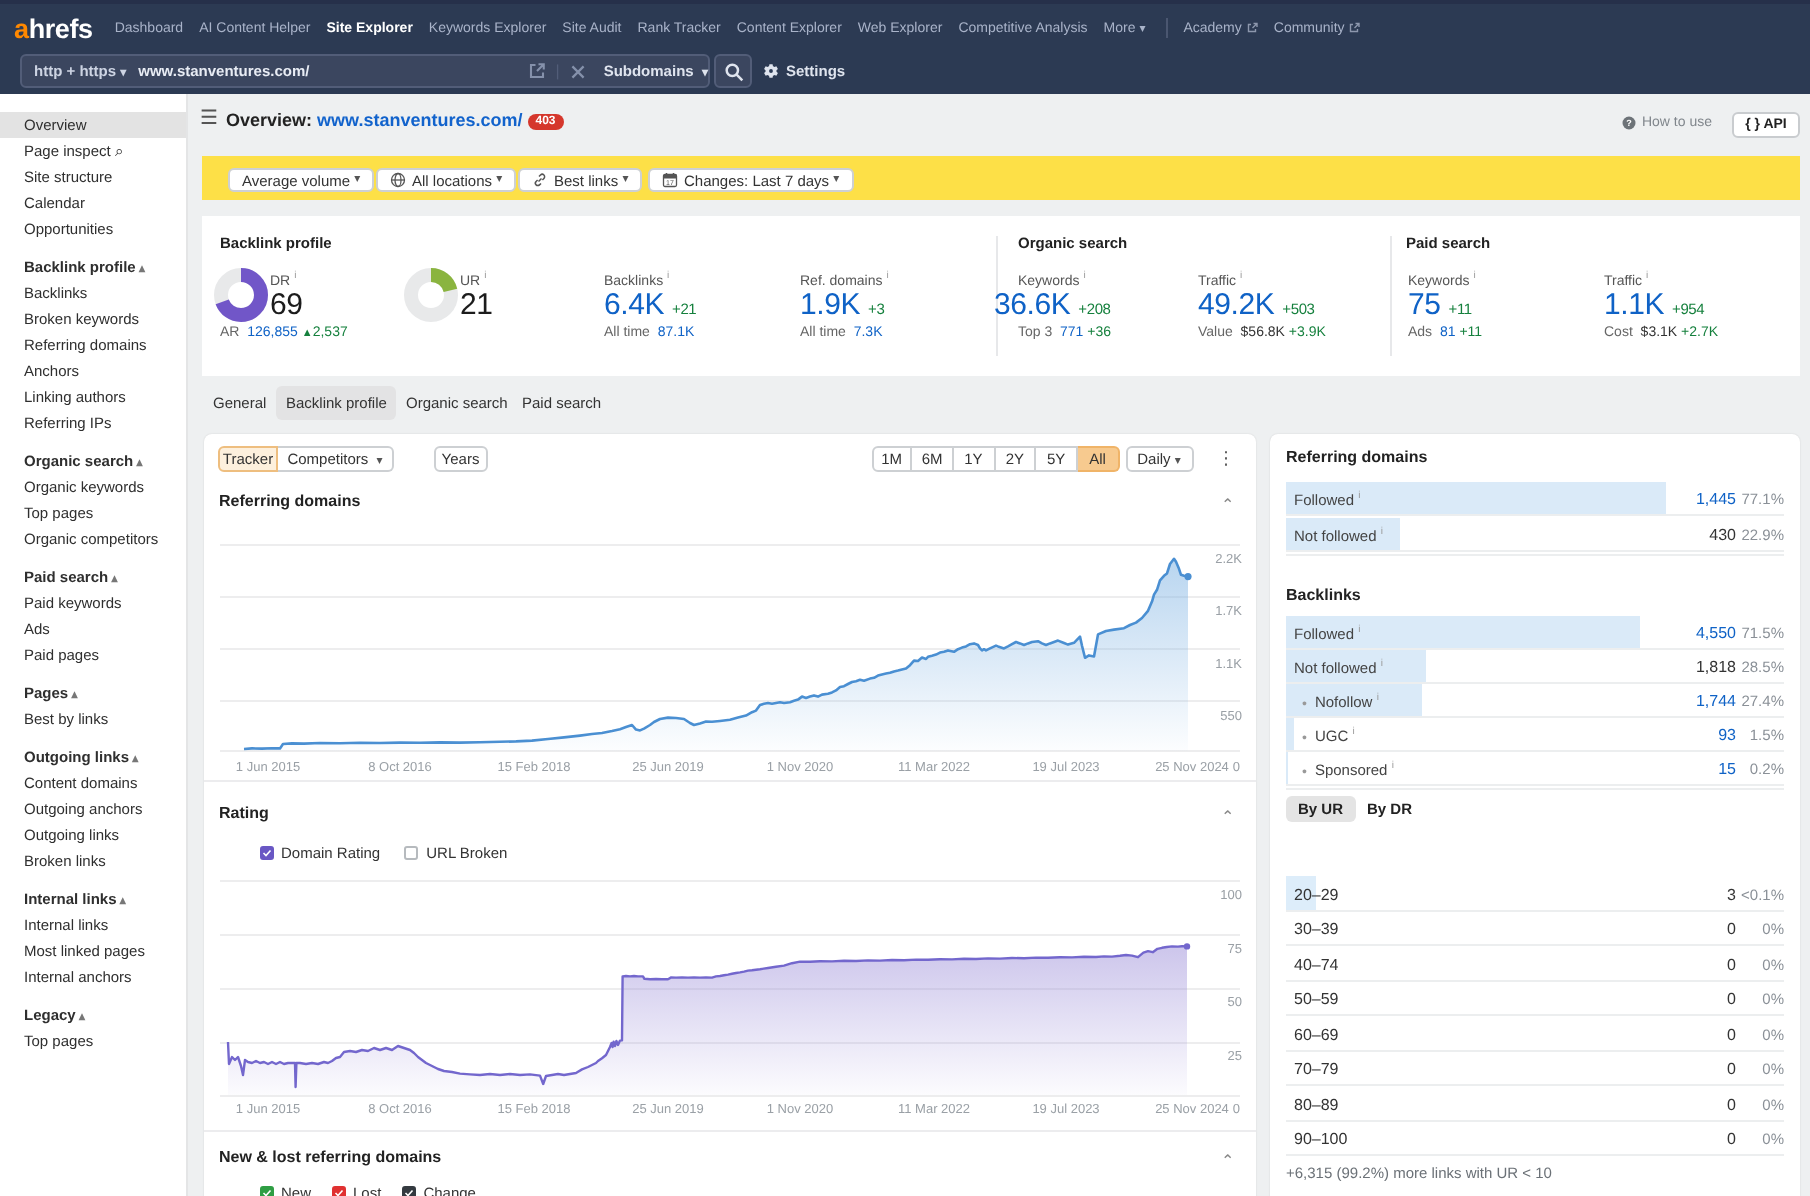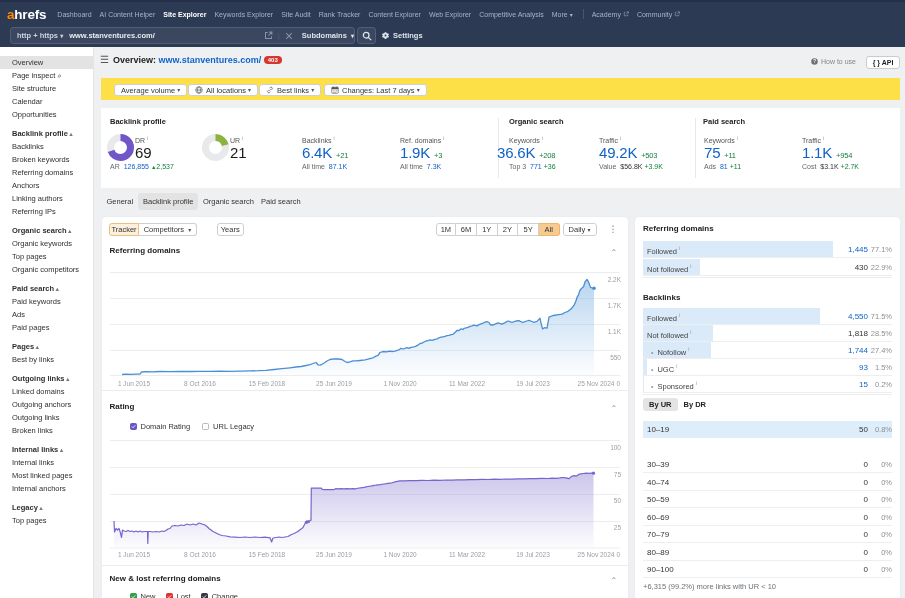--- a/index.html
+++ b/index.html
@@ -155,21 +155,21 @@
   <div class="item">Organic keywords</div>
   <div class="item">Top pages</div>
   <div class="item">Organic competitors</div>
   <div class="item hdr">Paid search</div>
   <div class="item">Paid keywords</div>
   <div class="item">Ads</div>
   <div class="item">Paid pages</div>
   <div class="item hdr">Pages</div>
   <div class="item">Best by links</div>
   <div class="item hdr">Outgoing links</div>
-  <div class="item">Linked domains</div>
+  <div class="item">Content domains</div>
   <div class="item">Outgoing anchors</div>
   <div class="item">Outgoing links</div>
   <div class="item">Broken links</div>
   <div class="item hdr">Internal links</div>
   <div class="item">Internal links</div>
   <div class="item">Most linked pages</div>
   <div class="item">Internal anchors</div>
   <div class="item hdr">Legacy</div>
   <div class="item">Top pages</div>
 </div>
@@ -305,21 +305,21 @@
     <div class="ctitle" style="top:185px;">Rating</div>
     <div class="chev" style="top:187px;">⌃</div>
     <div class="ckrow" style="top:204.5px;">
       <span class="ckbox" style="background:#6957c4;border-color:#6957c4;">
           <svg width="7" height="7" viewBox="0 0 10 10">
             <path d="M1.5 5l2.5 2.5L8.5 2.5" stroke="#fff" stroke-width="1.6" fill="none"></path>
           </svg>
         </span>
         <span class="cklab">Domain Rating</span>
       <span class="ckbox" style="margin-left:12px;"></span>
-        <span class="cklab">URL Legacy</span>
+        <span class="cklab">URL Broken</span>
     </div>
     <svg style="position:absolute;left:0;top:212px;" width="526" height="148" viewBox="0 0 526 148">
       <defs>
         <linearGradient id="g2" x1="0" y1="0" x2="0" y2="1">
           <stop offset="0" stop-color="#9a8cd8" stop-opacity="0.5"></stop>
           <stop offset="1" stop-color="#9a8cd8" stop-opacity="0.03"></stop>
         </linearGradient>
       </defs>
       <g stroke="#ededee" stroke-width="1">
         <line x1="8" y1="11.5" x2="518" y2="11.5"></line>
@@ -417,25 +417,25 @@
         <div class="rbar" style="width:1px;"></div>
         <span class="rlab ind"><span class="blt">•</span>Sponsored <sup>i</sup></span>
         <span class="rval b">15</span>
         <span class="rpct">0.2%</span>
       </div>
     <div class="rsep" style="top:176.5px;"></div>
     <div class="byur">
         <span class="pill">By UR</span>
         <span class="pill2">By DR</span>
       </div>
-    <div class="trow" style="top:203.5px;background:#e9f2fb;">
-        <div class="tbar" style="width:249px;"></div>
-        <span class="tlab">10–19</span>
-        <span class="tval">50</span>
-        <span class="tpct">0.8%</span>
+    <div class="trow" style="top:221px;">
+        <div class="tbar" style="width:15px;"></div>
+        <span class="tlab">20–29</span>
+        <span class="tval">3</span>
+        <span class="tpct">&lt;0.1%</span>
       </div>
     <div class="trow" style="top:238.5px;">
         <span class="tlab">30–39</span>
         <span class="tval">0</span>
         <span class="tpct">0%</span>
       </div>
     <div class="trow" style="top:256px;">
         <span class="tlab">40–74</span>
         <span class="tval">0</span>
         <span class="tpct">0%</span>

